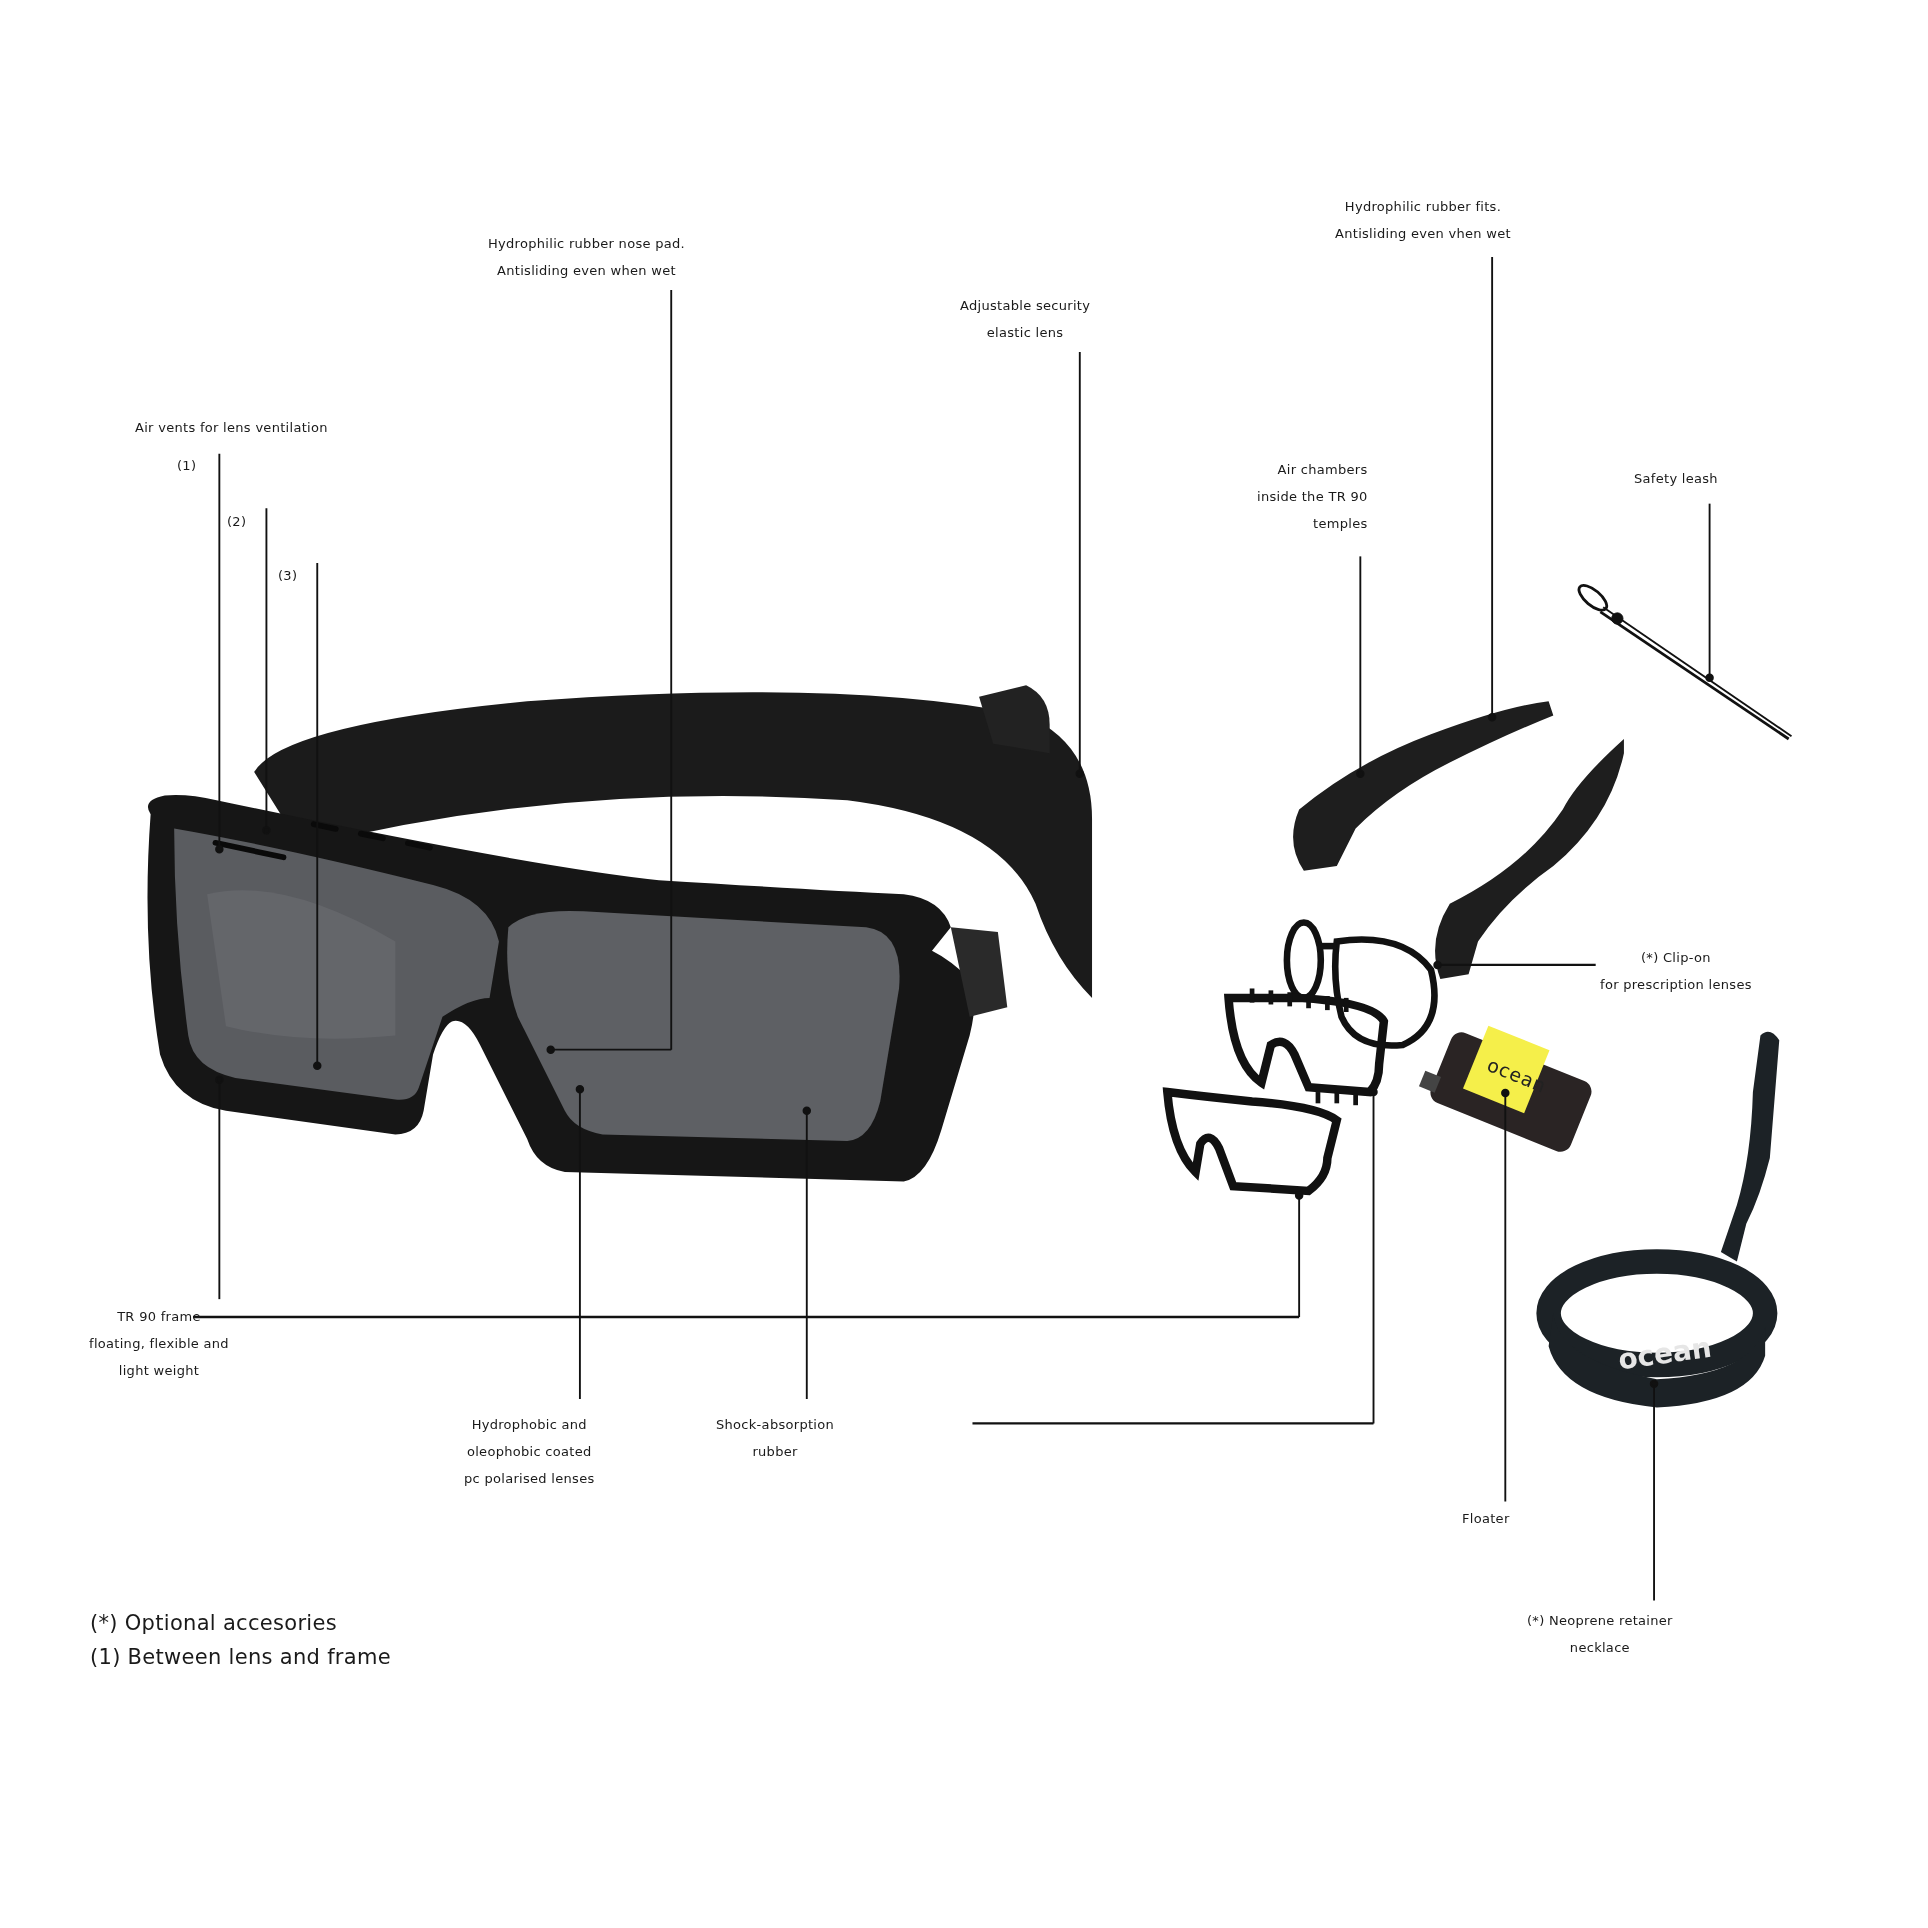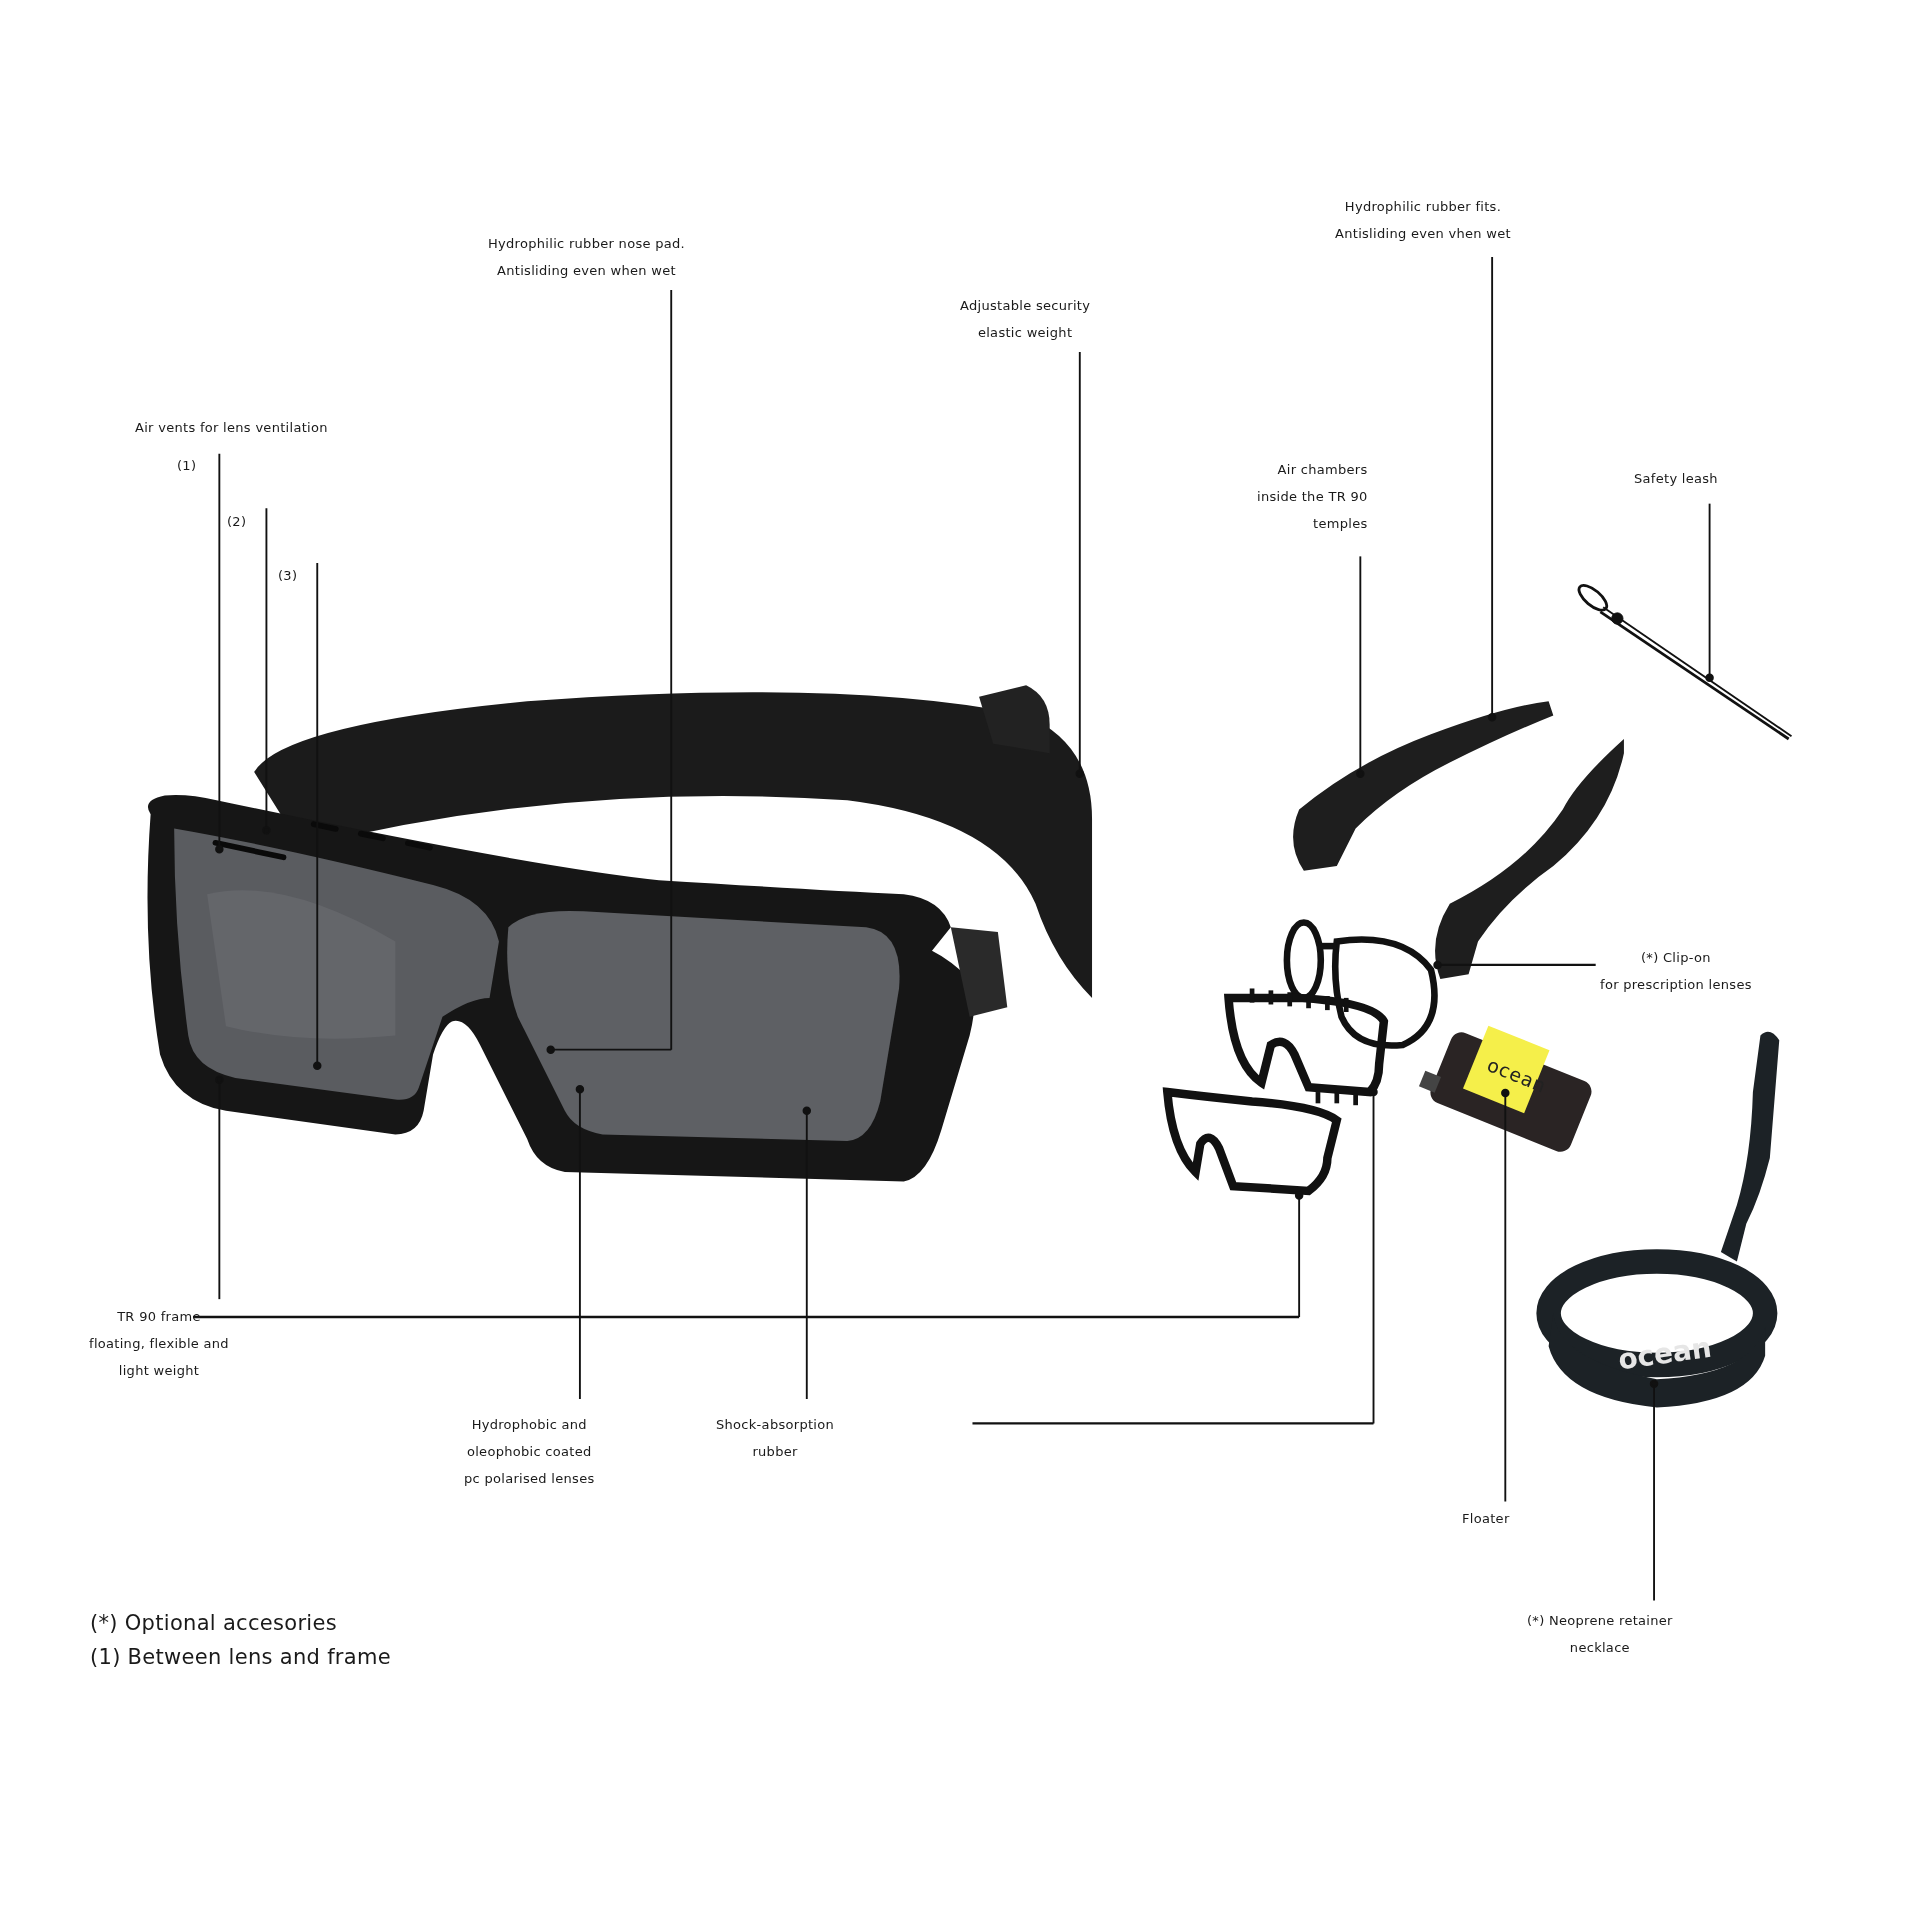--- a/index.html
+++ b/index.html
@@ -156,21 +156,21 @@
 <div class="lbl" style="left:227px;top:508px;">(2)</div>
 <div class="lbl" style="left:278px;top:562px;">(3)</div>
 
 <div class="lbl" style="left:488px;top:224px;margin-top:6px;">
   <span>Hydrophilic rubber nose pad.</span>
     <span>Antisliding even when wet</span>
 </div>
 
 <div class="lbl" style="left:960px;top:292px;">
   <span>Adjustable security</span>
-    <span>elastic weight</span>
+    <span>elastic lens</span>
 </div>
 
 <div class="lbl" style="left:1335px;top:193px;">
   <span>Hydrophilic rubber fits.</span>
     <span>Antisliding even vhen wet</span>
 </div>
 
 <div class="lbl" style="left:1257px;top:456px;text-align:right;">
   <span>Air chambers</span>
     <span>inside the TR 90</span>

